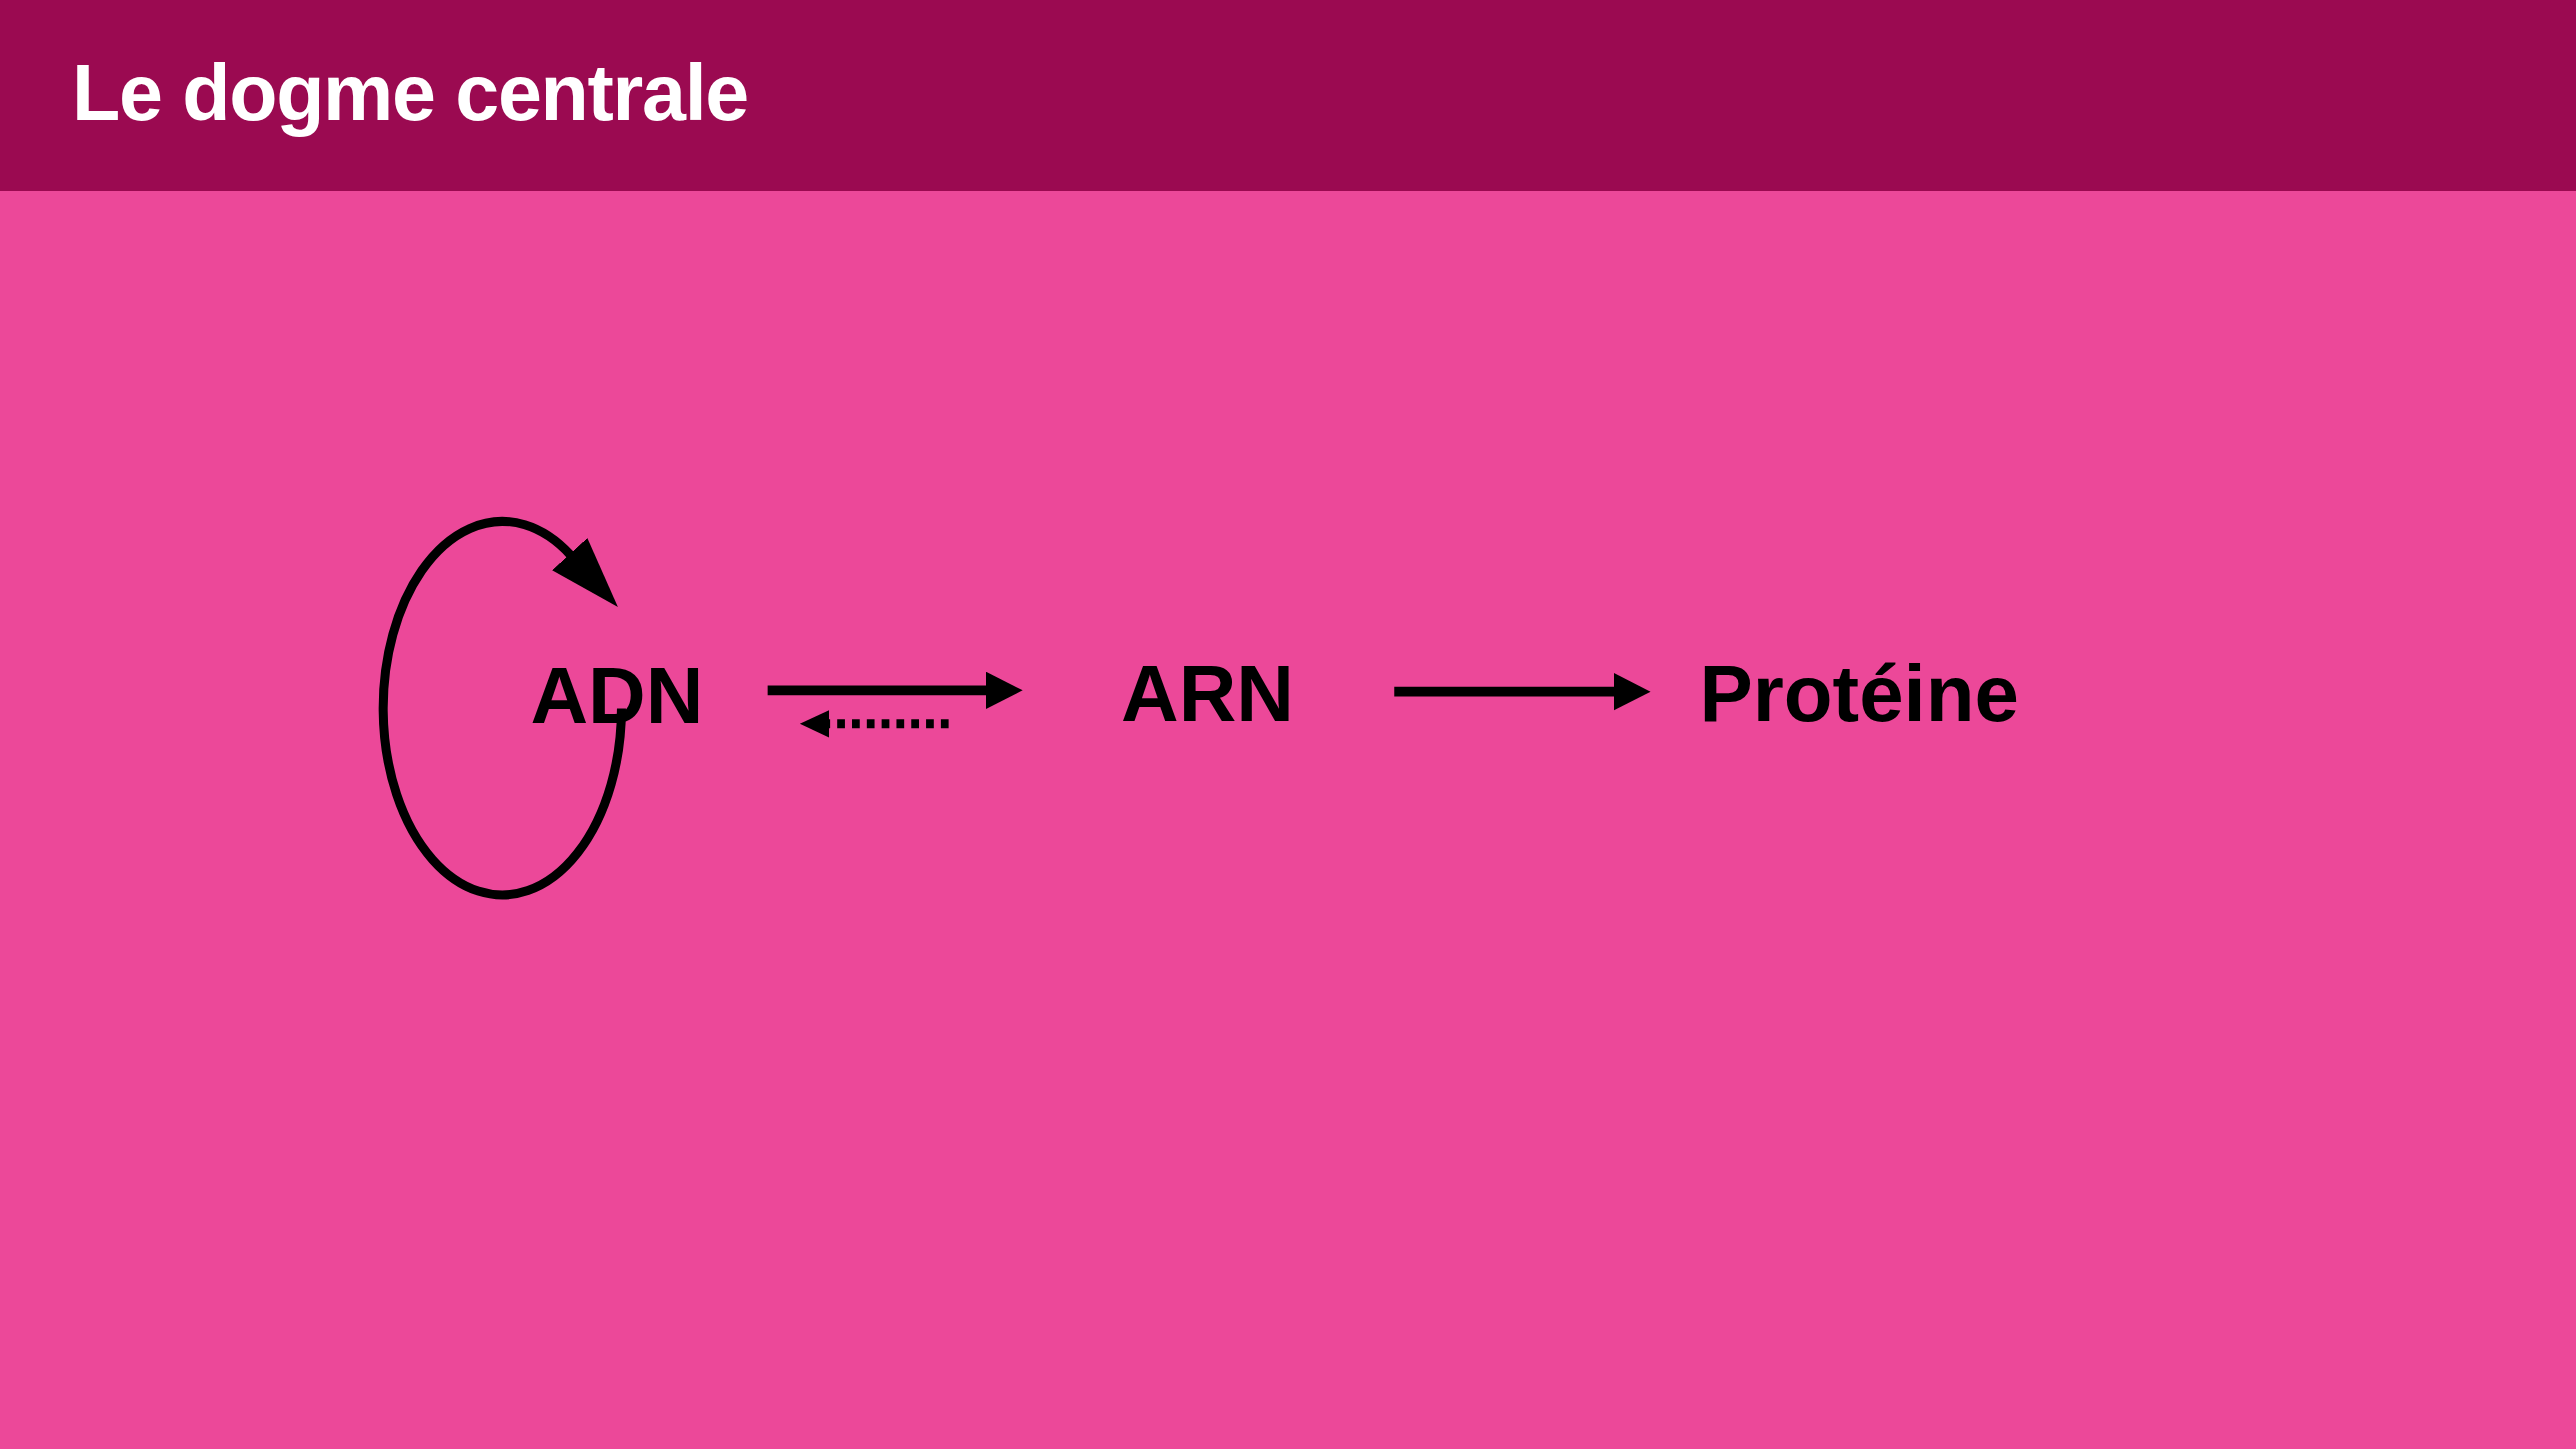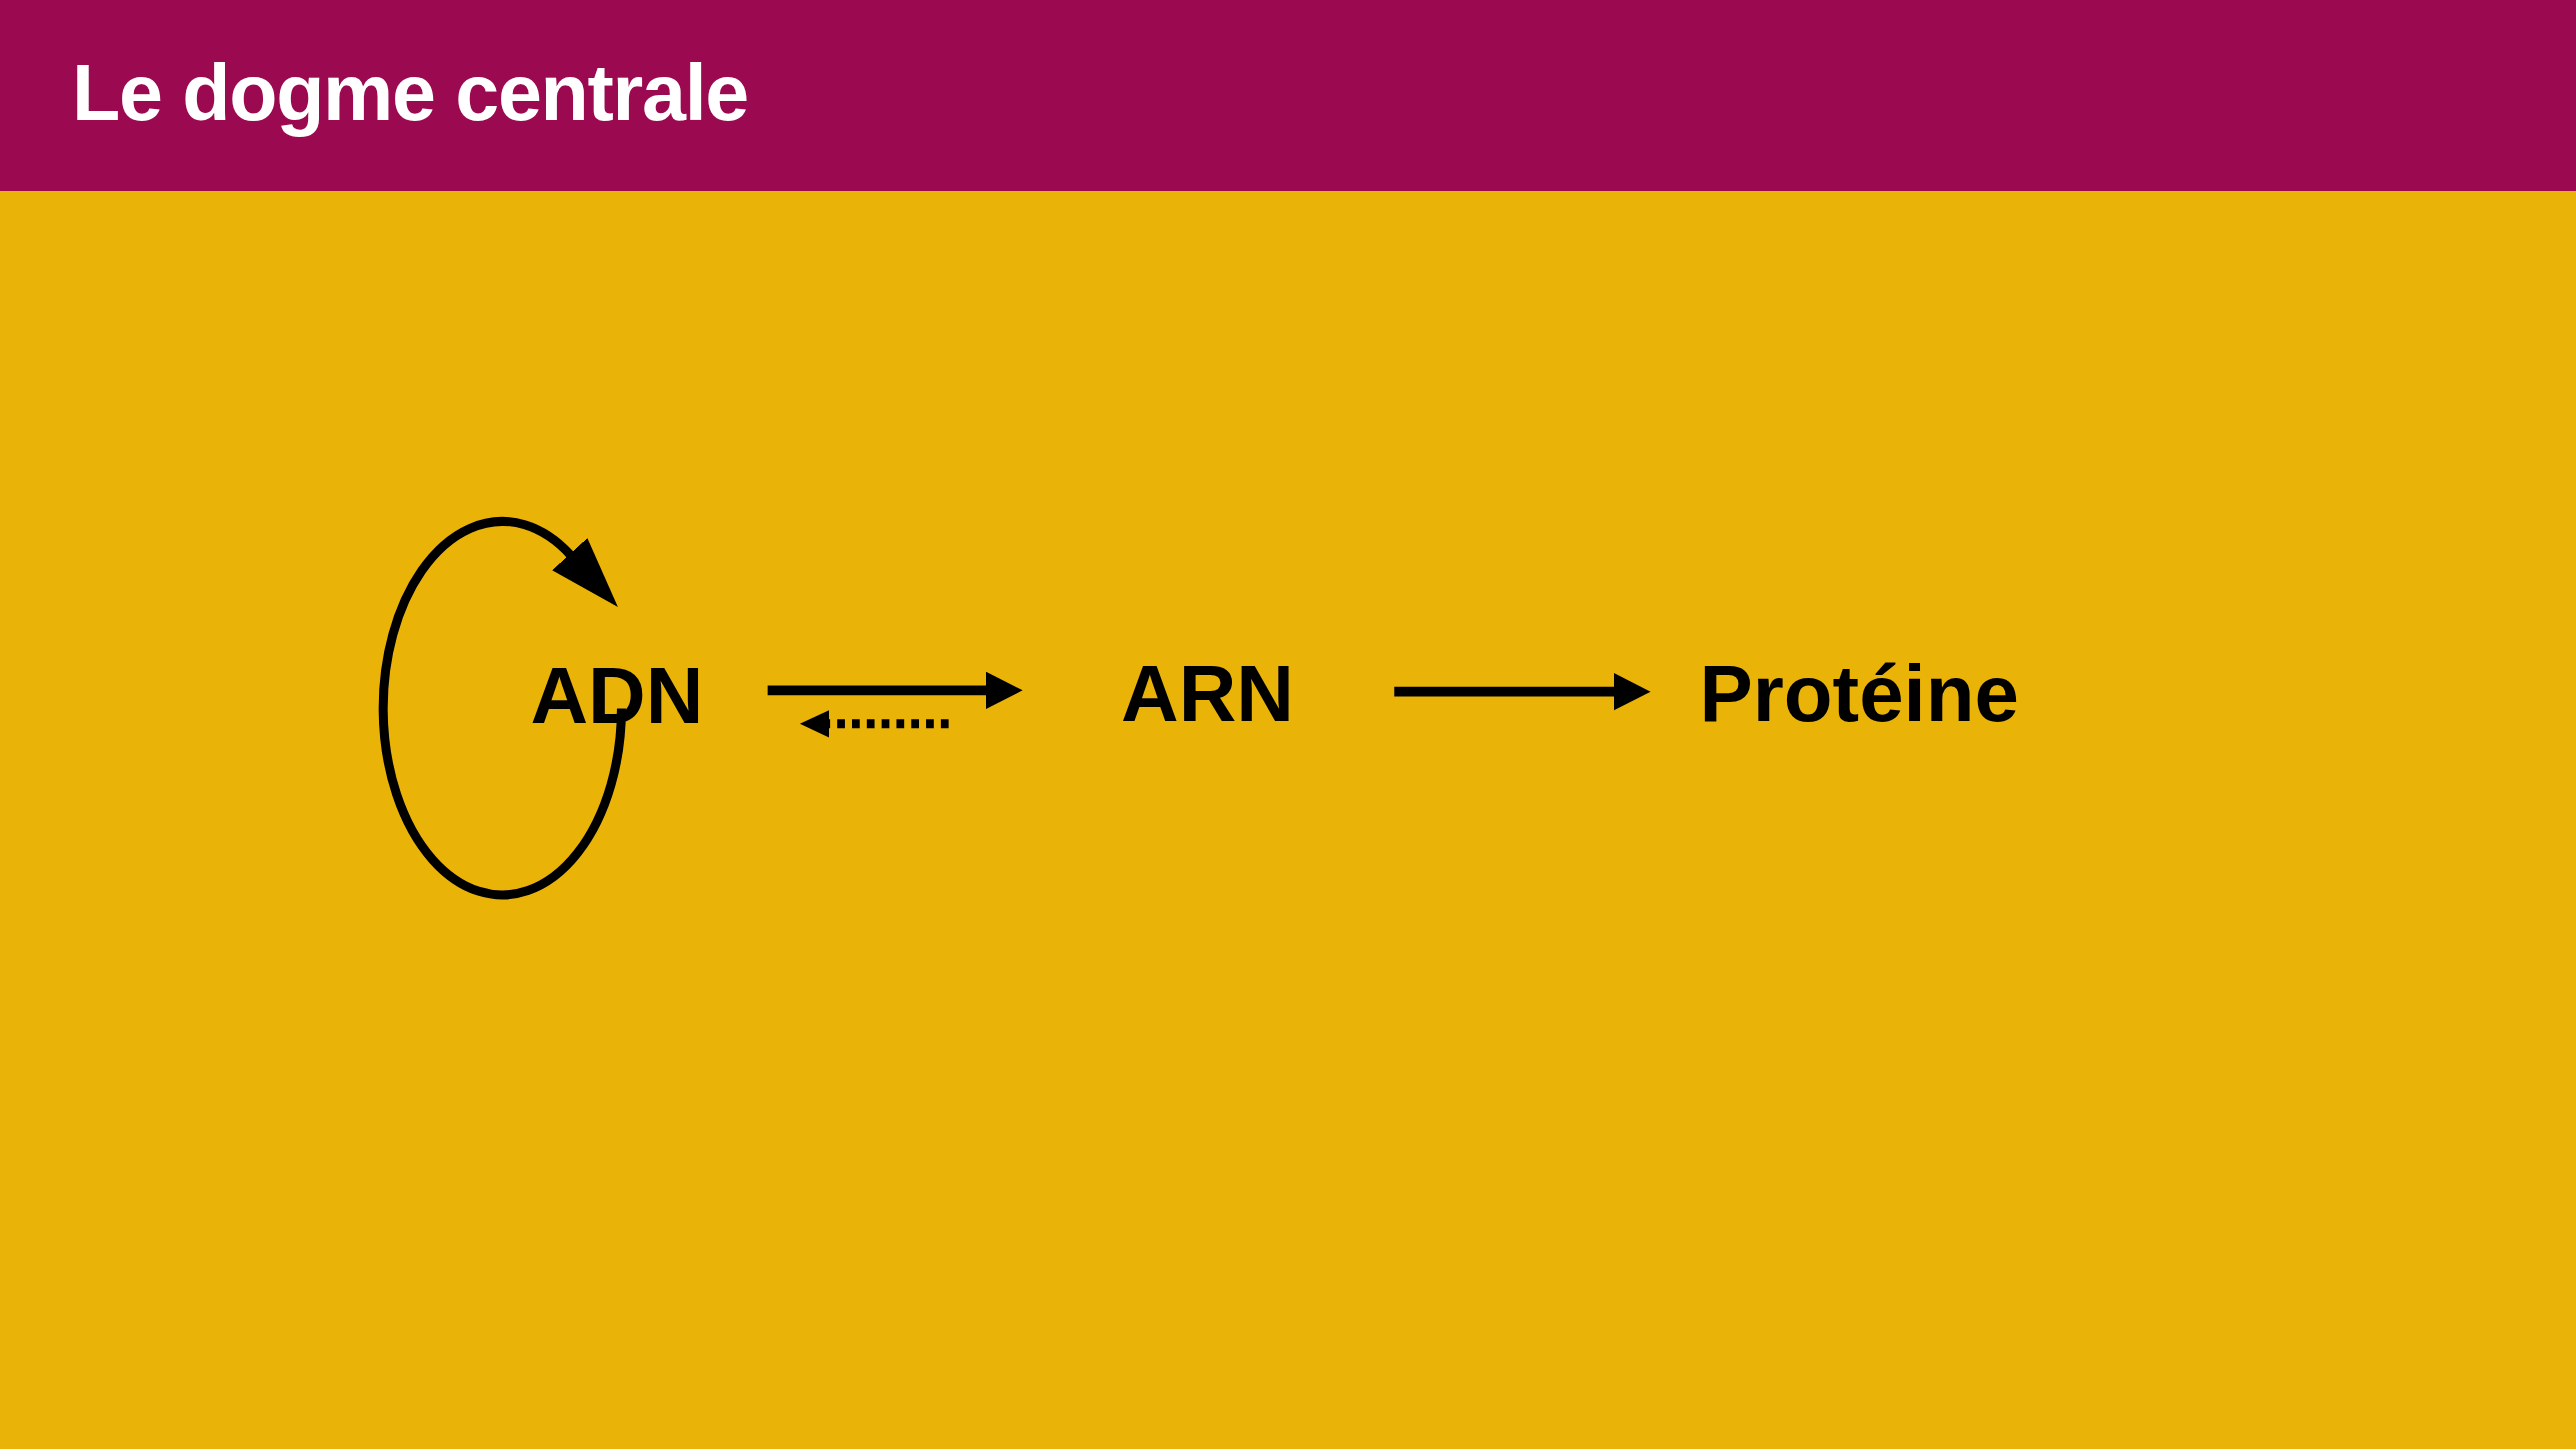--- a/index.html
+++ b/index.html
@@ -9,21 +9,21 @@
     width: 2576px;
     height: 1449px;
     overflow: hidden;
     font-family: "Liberation Sans", sans-serif;
   }
   .canvas {
     position: absolute;
     left: 0; top: 0;
     width: 2576px;
     height: 1449px;
-    background: #eab308;
+    background: #ec4899;
   }
   .header-bar {
     position: absolute;
     left: 0; top: 0;
     width: 2576px;
     height: 191px;
   }
   .page-title {
     position: absolute;
     left: 72px;

